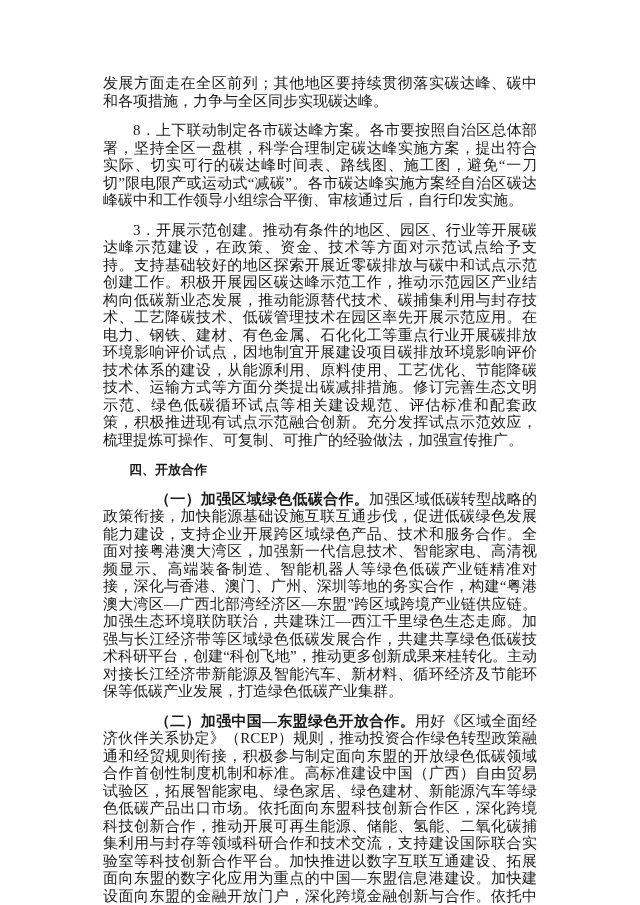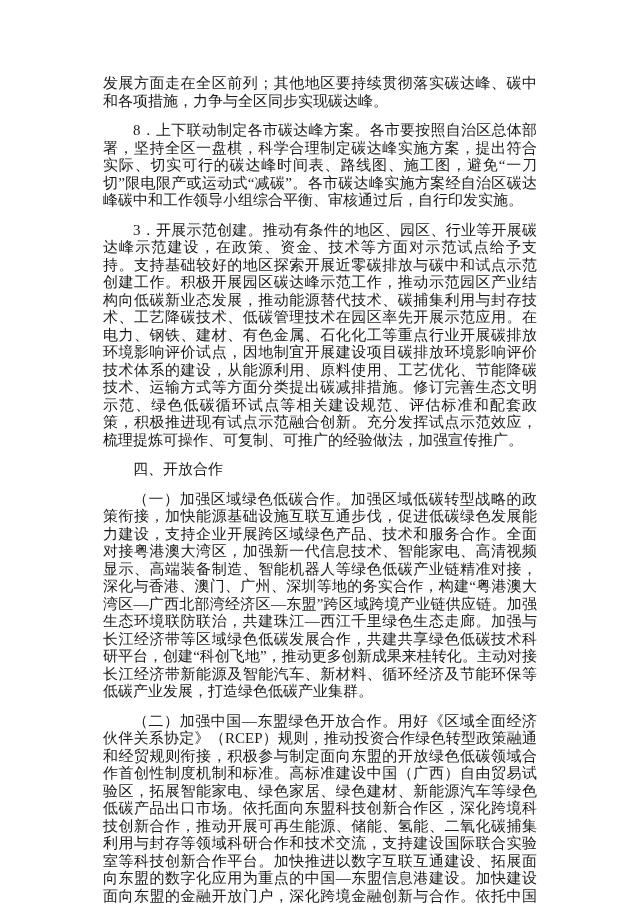--- a/index.html
+++ b/index.html
@@ -25,27 +25,28 @@
     margin: 0 0 12px 0;
     text-align: justify;
     text-indent: 2em;
     word-break: break-all;
   }
   .para.no-indent {
     text-indent: 0;
   }
   .section-heading {
     margin: 0 0 12px 0;
-    font-size: 15px;
-    font-weight: normal;
+    font-size: 13px;
+    font-weight: bold;
     text-indent: 2em;
     line-height: 17.5px;
   }
   .lead {
-    font-weight: normal;
+    font-weight: bold;
+    margin-left: 22px;
   }
 </style>
 </head>
 <body>
 
 <div class="page">
 
   <p class="para no-indent">发展方面走在全区前列；其他地区要持续贯彻落实碳达峰、碳中和各项措施，力争与全区同步实现碳达峰。</p>
 
   <p class="para">8．上下联动制定各市碳达峰方案。各市要按照自治区总体部署，坚持全区一盘棋，科学合理制定碳达峰实施方案，提出符合实际、切实可行的碳达峰时间表、路线图、施工图，避免“一刀切”限电限产或运动式“减碳”。各市碳达峰实施方案经自治区碳达峰碳中和工作领导小组综合平衡、审核通过后，自行印发实施。</p>

